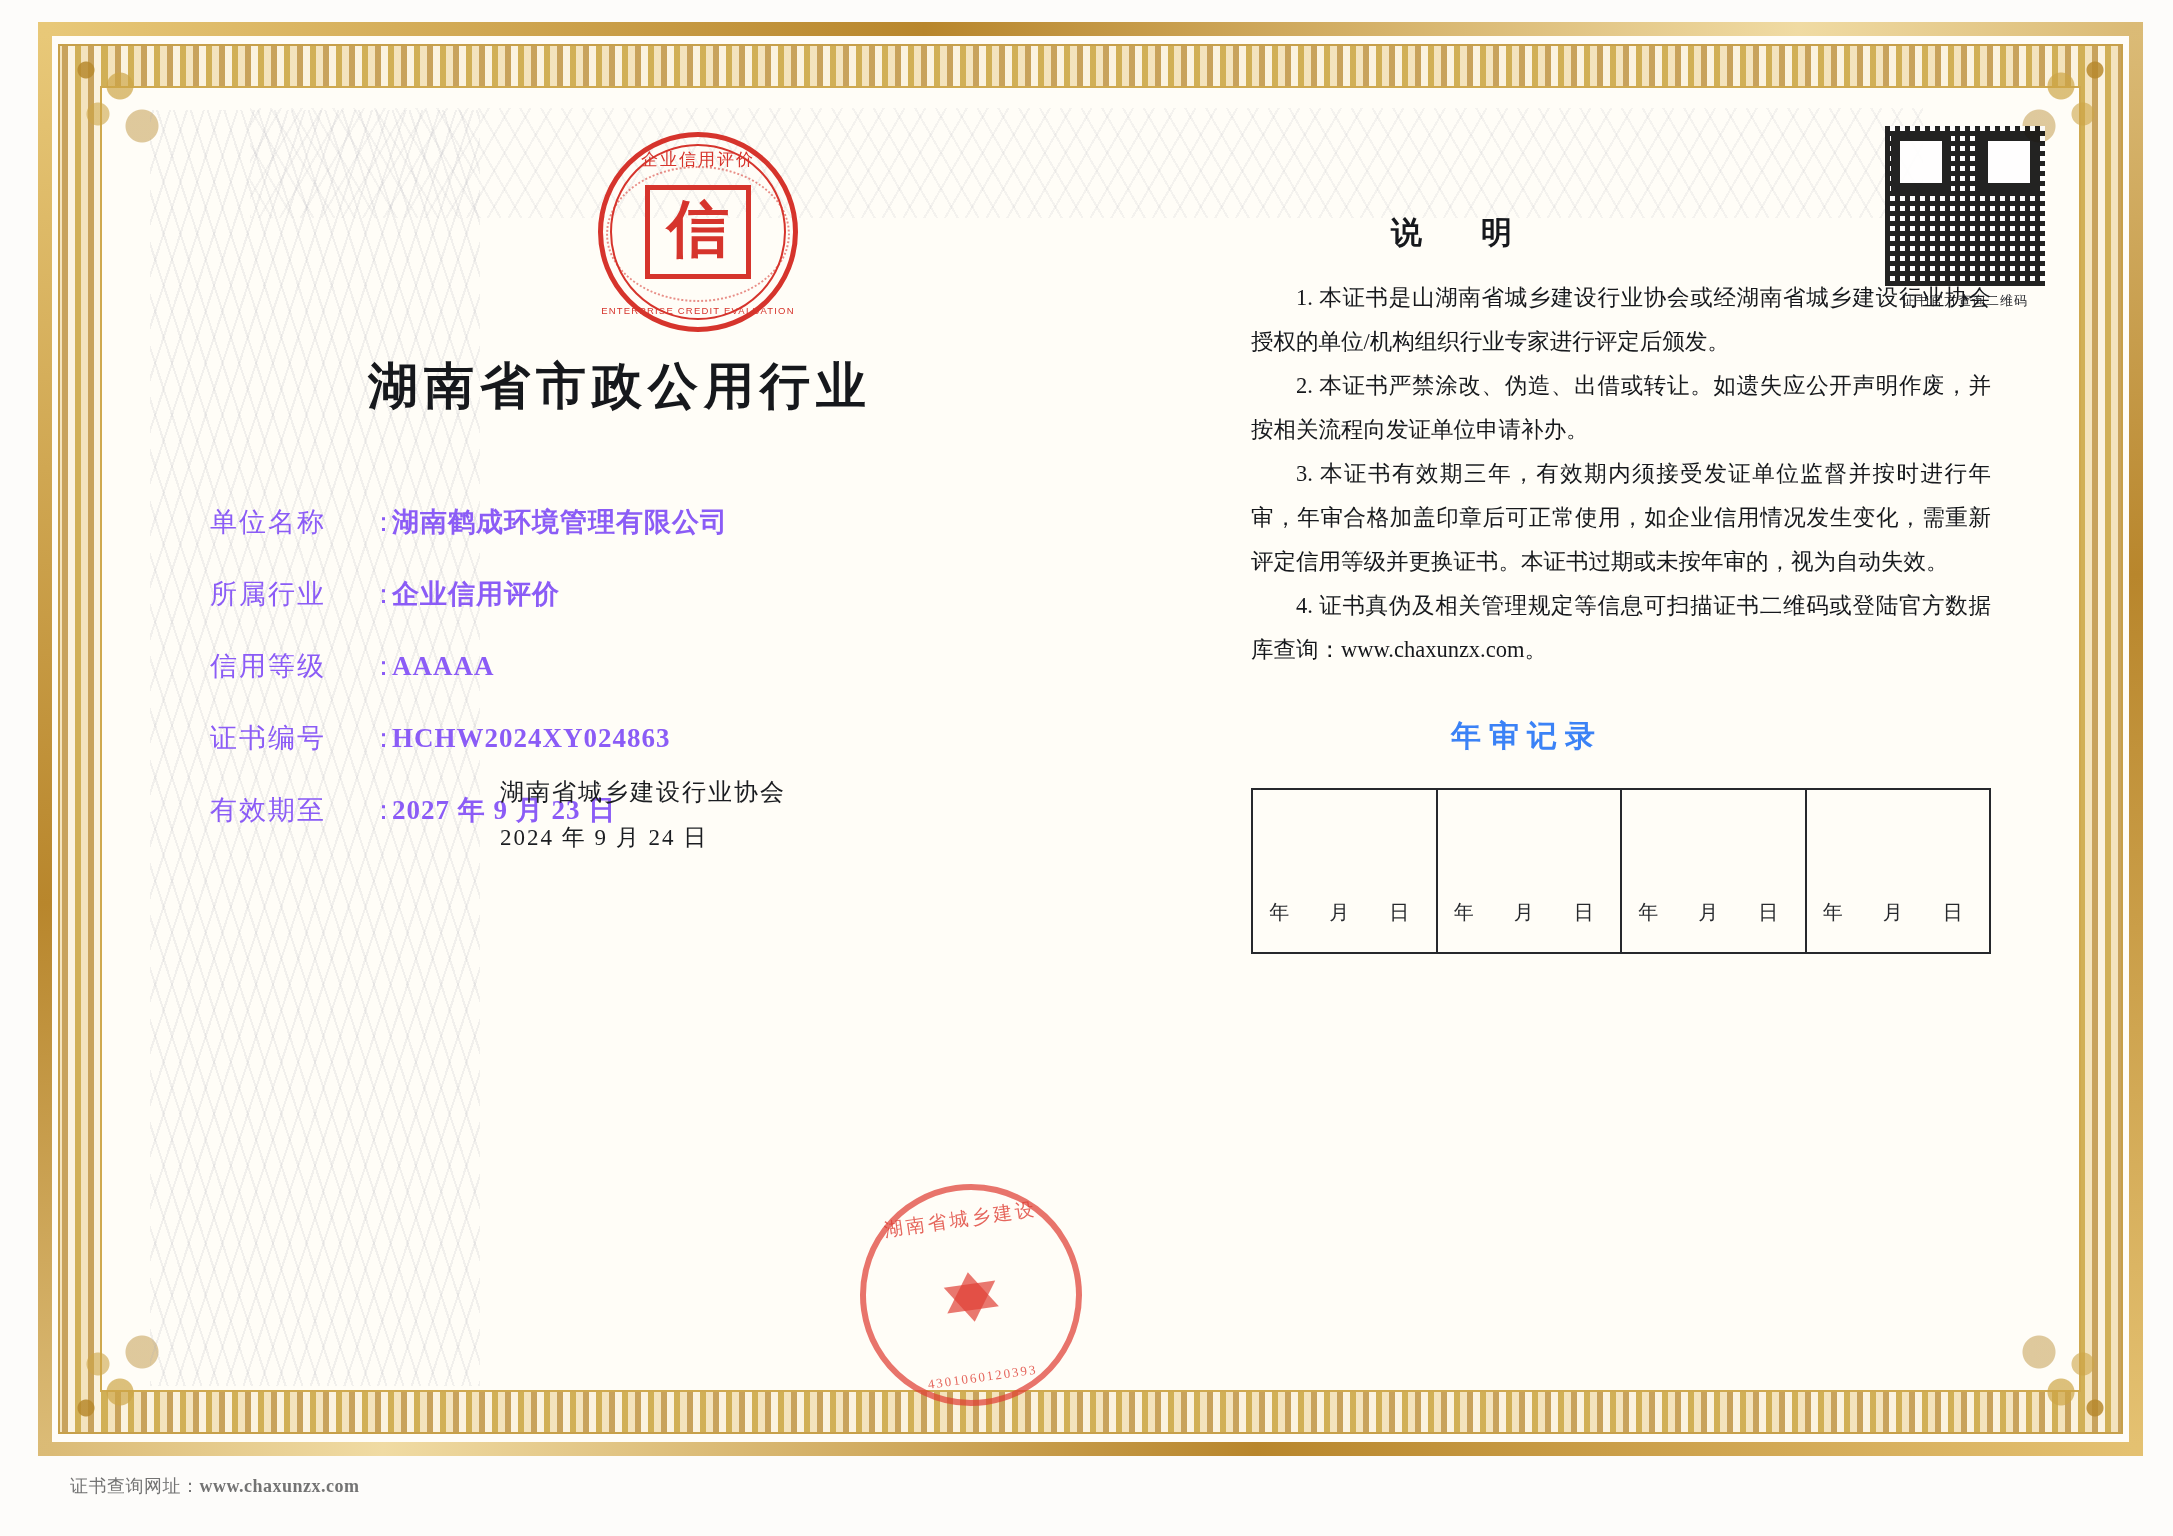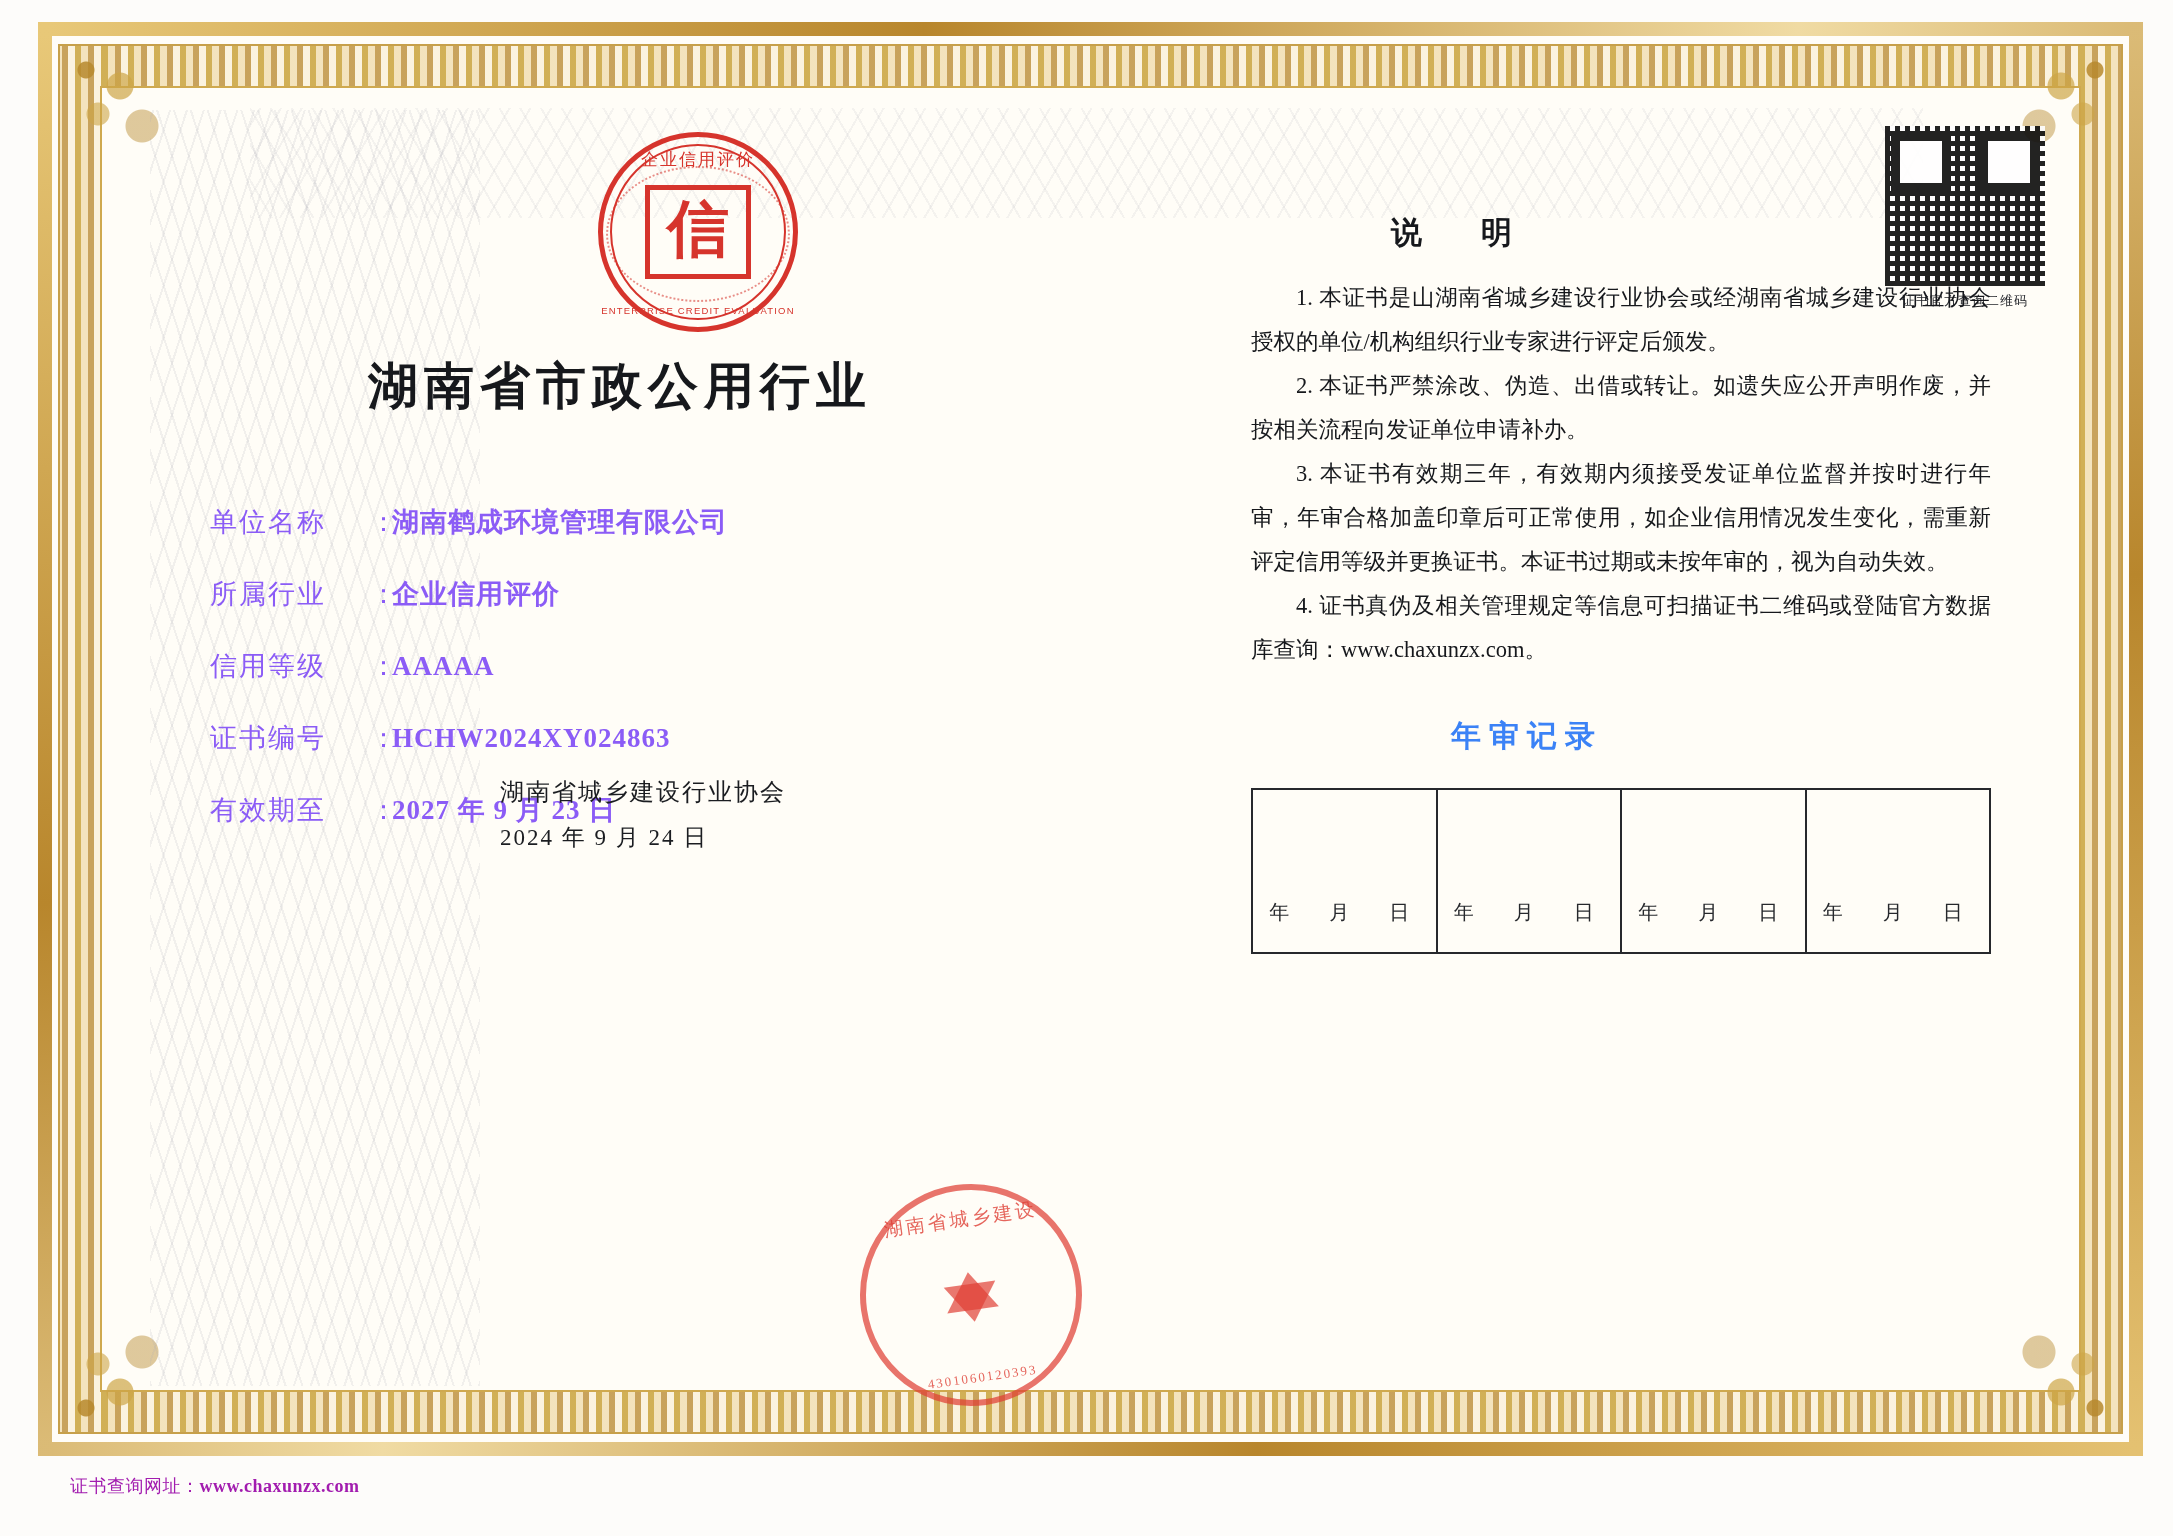--- a/index.html
+++ b/index.html
@@ -396,21 +396,21 @@
     letter-spacing: 10px;
     color: #26282c;
   }
 
   
   .footer-url {
     position: absolute;
     left: 70px;
     bottom: 38px;
     font-size: 18px;
-    color: #a21caf;
+    color: #737373;
     letter-spacing: 0.5px;
   }
   .footer-url b { font-weight: bold; }
 </style>
 </head>
 <body>
 
 <div id="certificate">
 
   <div class="outer-gold"></div>

